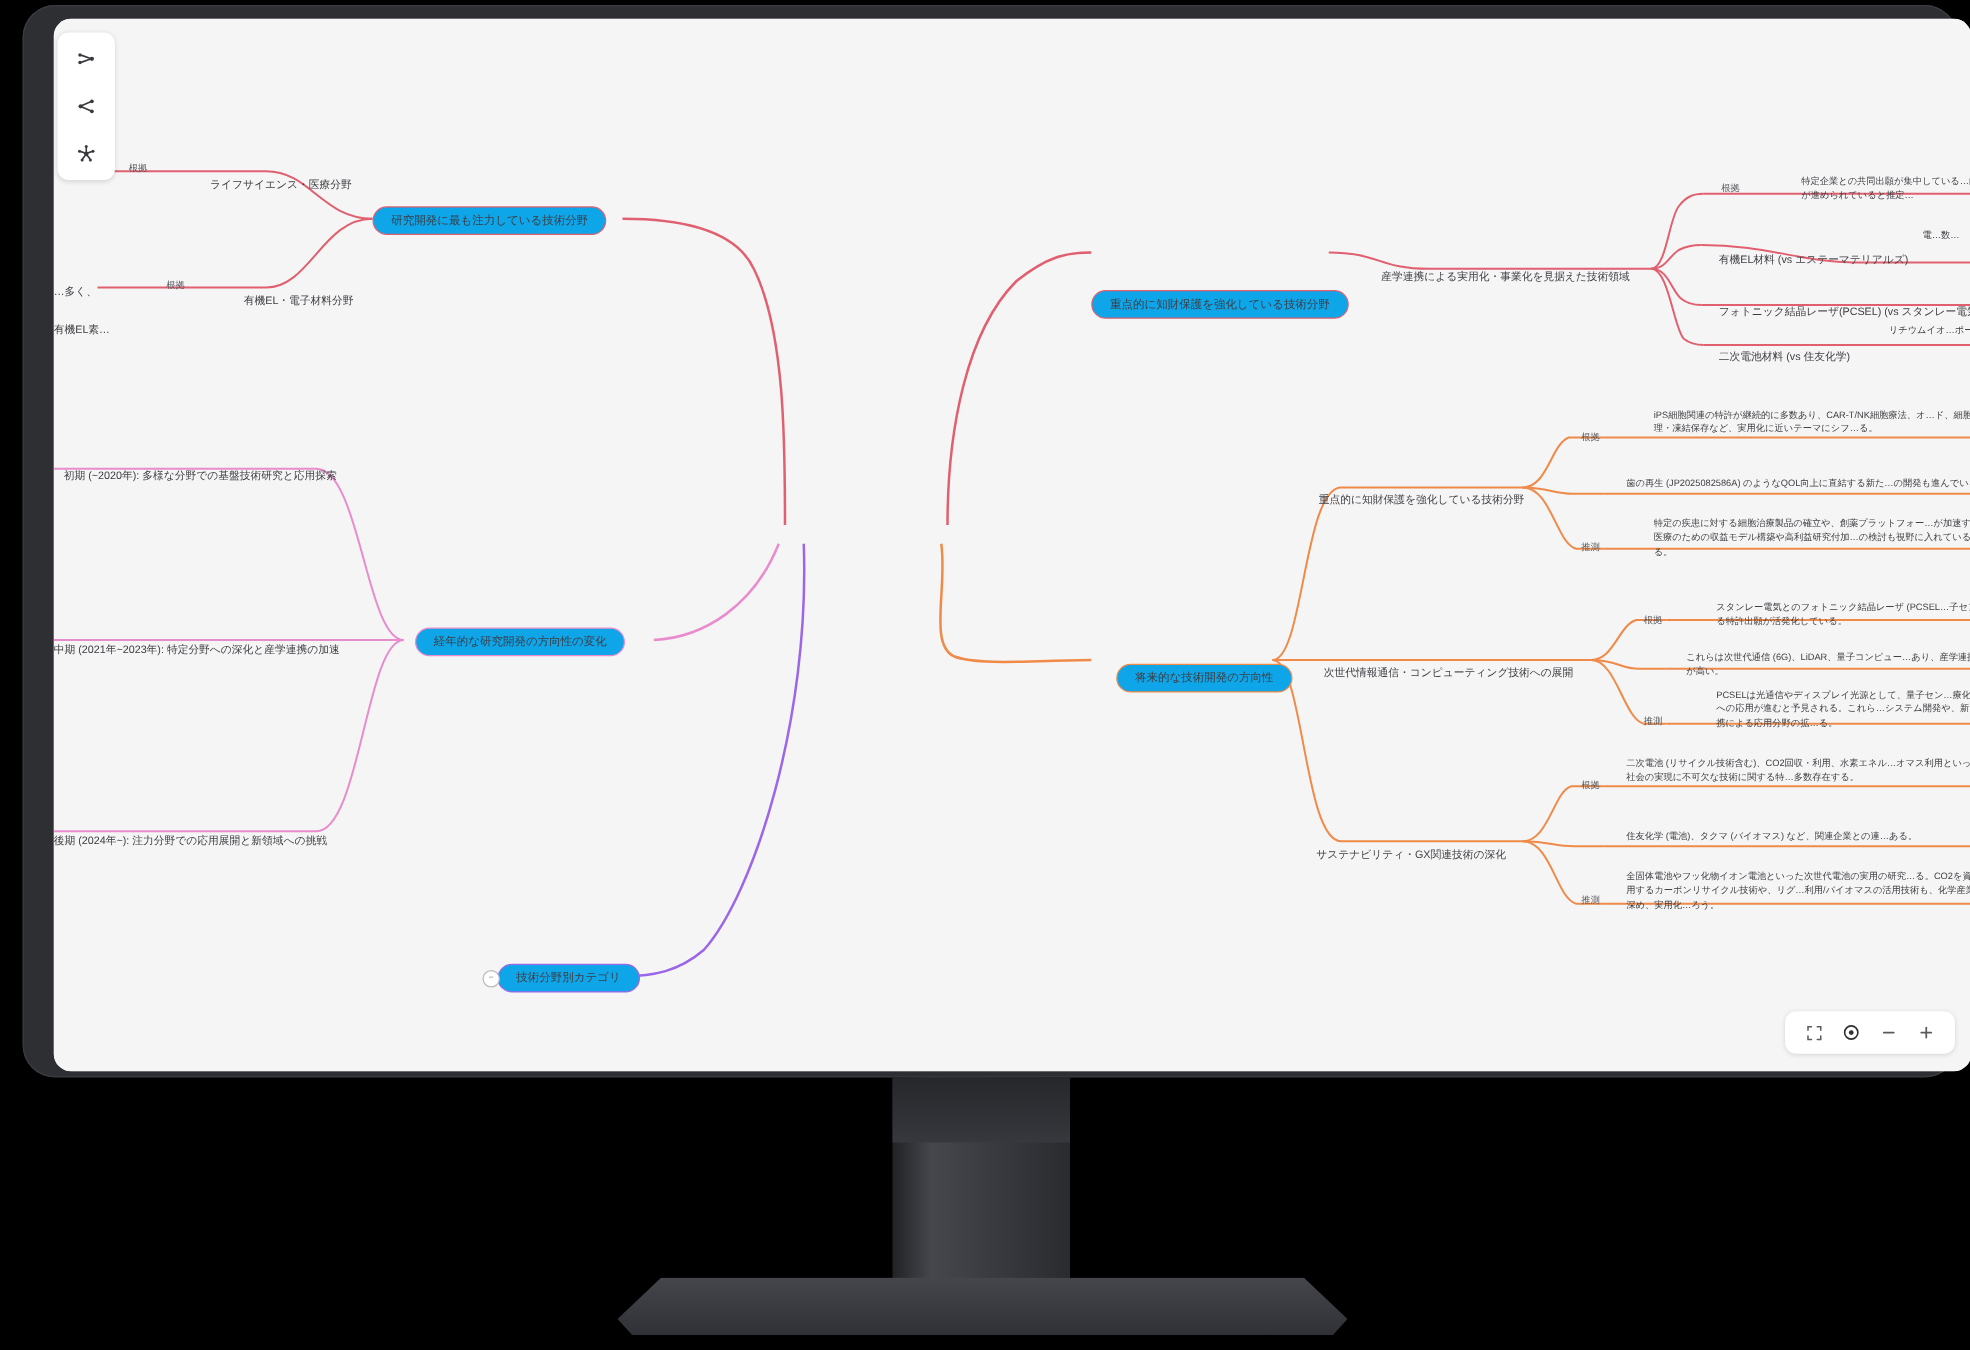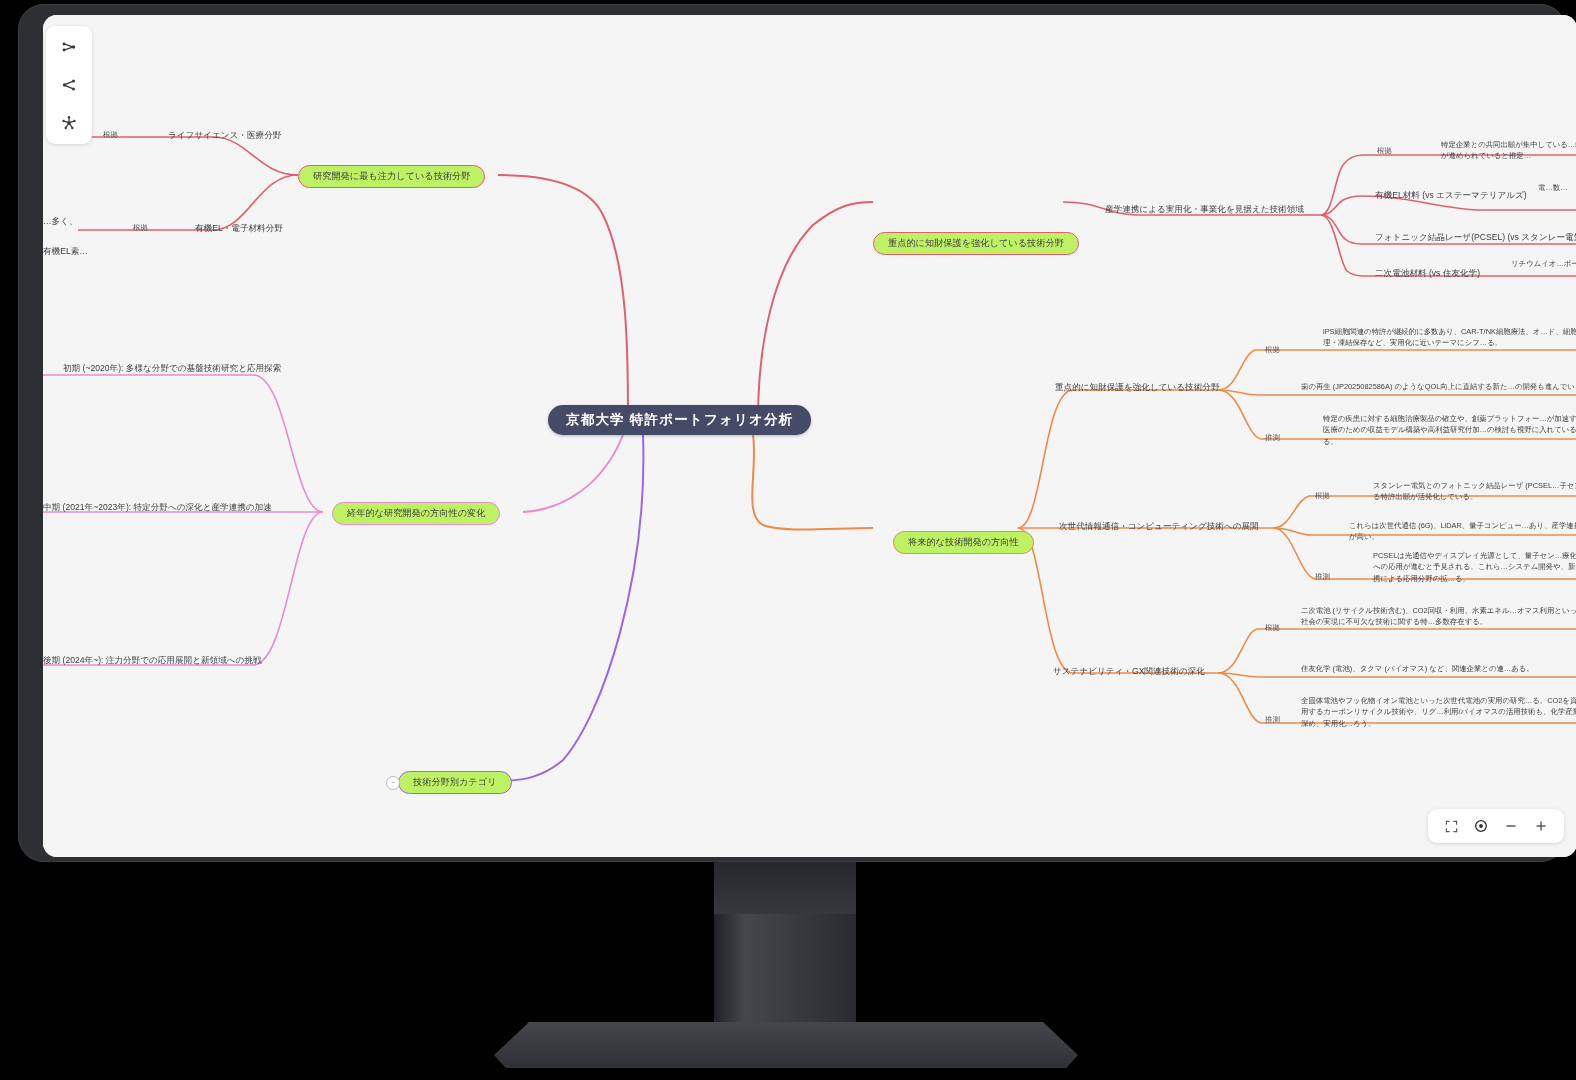--- a/index.html
+++ b/index.html
@@ -40,27 +40,27 @@
   .zoomctl .zb{width:26px;height:26px;display:flex;align-items:center;justify-content:center;
     border-radius:5px;cursor:pointer;color:#6b6b70;}
   svg.links{position:absolute;left:0;top:0;width:1534px;height:842px;overflow:visible;}
 
   .node{position:absolute;box-sizing:border-box;white-space:nowrap;}
 
   .root{background:#454a67;color:#fff;border-radius:16px;
     padding:6px 18px;font-size:13.5px;font-weight:700;letter-spacing:1.2px;
     box-shadow:0 1px 3px rgba(0,0,0,.25);}
 
-  .pill{background:#bef264;border-radius:14px;padding:4px 14px;font-size:9.2px;color:#3d3d42;
+  .pill{background:#0ea5e9;border-radius:14px;padding:4px 14px;font-size:9.2px;color:#3d3d42;
     border:1.3px solid #e06070;}
   .pill.pink{border-color:#e98ccd;}
   .pill.purple{border-color:#9b66e8;font-family:Liberation Mono, monospace;}
   .pill.orange{border-color:#f08a48;margin-top:13px;}
 
-  .plain{font-size:8.6px;color:#3d3d42;line-height:1.45;}
+  .plain{font-size:8.6px;color:#3d3d42;line-height:1.45;margin-top:12px;}
   .tag{font-size:7.4px;color:#55555a;}
   .para{font-size:7.4px;color:#3d3d42;line-height:1.55;white-space:normal;}
 
   .collapse{position:absolute;left:-13px;top:50%;transform:translateY(-50%);
     width:12px;height:12px;border-radius:50%;border:1px solid #b9b9bf;background:#fff;
     display:flex;align-items:center;justify-content:center;font-size:7px;color:#8a8a90;cursor:pointer;}
 </style>
 </head>
 <body>
 
@@ -119,35 +119,34 @@
 
             <path d="M1175,658 C1196,658 1200,618 1214,614 L1240,614" stroke="#f08a48"></path>
             <path d="M1175,658 C1196,658 1200,662 1216,662 L1240,662" stroke="#f08a48"></path>
             <path d="M1175,658 C1198,658 1202,704 1218,708 L1240,708" stroke="#f08a48"></path>
             <path d="M1240,614 L1534,614" stroke="#f08a48"></path>
             <path d="M1240,662 L1534,662" stroke="#f08a48"></path>
             <path d="M1240,708 L1534,708" stroke="#f08a48"></path>
           </g>
         </svg>
 
-        <div class="node root" style="left:505px;top:405px;transform:translateY(-50%);">京都大学 特許ポートフォリオ分析</div>
 
         <div class="node pill" style="left:255px;top:150px;">研究開発に最も注力している技術分野</div>
 
         <div class="node tag" style="left:60px;top:115px;">根拠</div>
         <div class="node plain" style="left:125px;top:114px;">ライフサイエンス・医療分野</div>
         <div class="node plain" style="left:0px;top:200px;">…多く、</div>
 
         <div class="node tag" style="left:90px;top:208px;">根拠</div>
         <div class="node plain" style="left:152px;top:207px;">有機EL・電子材料分野</div>
         <div class="node plain" style="left:0px;top:230px;">有機EL素…</div>
 
         <div class="node pill pink" style="left:289px;top:487px;">経年的な研究開発の方向性の変化</div>
 
-        <div class="node plain" style="left:20px;top:347px;">初期 (~2020年): 多様な分野での基盤技術研究と応用探索</div>
+        <div class="node plain" style="left:8px;top:347px;">初期 (~2020年): 多様な分野での基盤技術研究と応用探索</div>
         <div class="node plain" style="left:0px;top:486px;">中期 (2021年~2023年): 特定分野への深化と産学連携の加速</div>
         <div class="node plain" style="left:0px;top:639px;">後期 (2024年~): 注力分野での応用展開と新領域への挑戦</div>
 
         <div class="node pill purple" style="left:355px;top:756px;">
           <span class="collapse">−</span>
           <span>技術分野別カテゴリ</span>
         </div>
 
         <div class="node pill" style="left:830px;top:177px;margin-top:40px;">重点的に知財保護を強化している技術分野</div>
         <div class="node plain" style="left:1062px;top:188px;">産学連携による実用化・事業化を見据えた技術領域</div>

